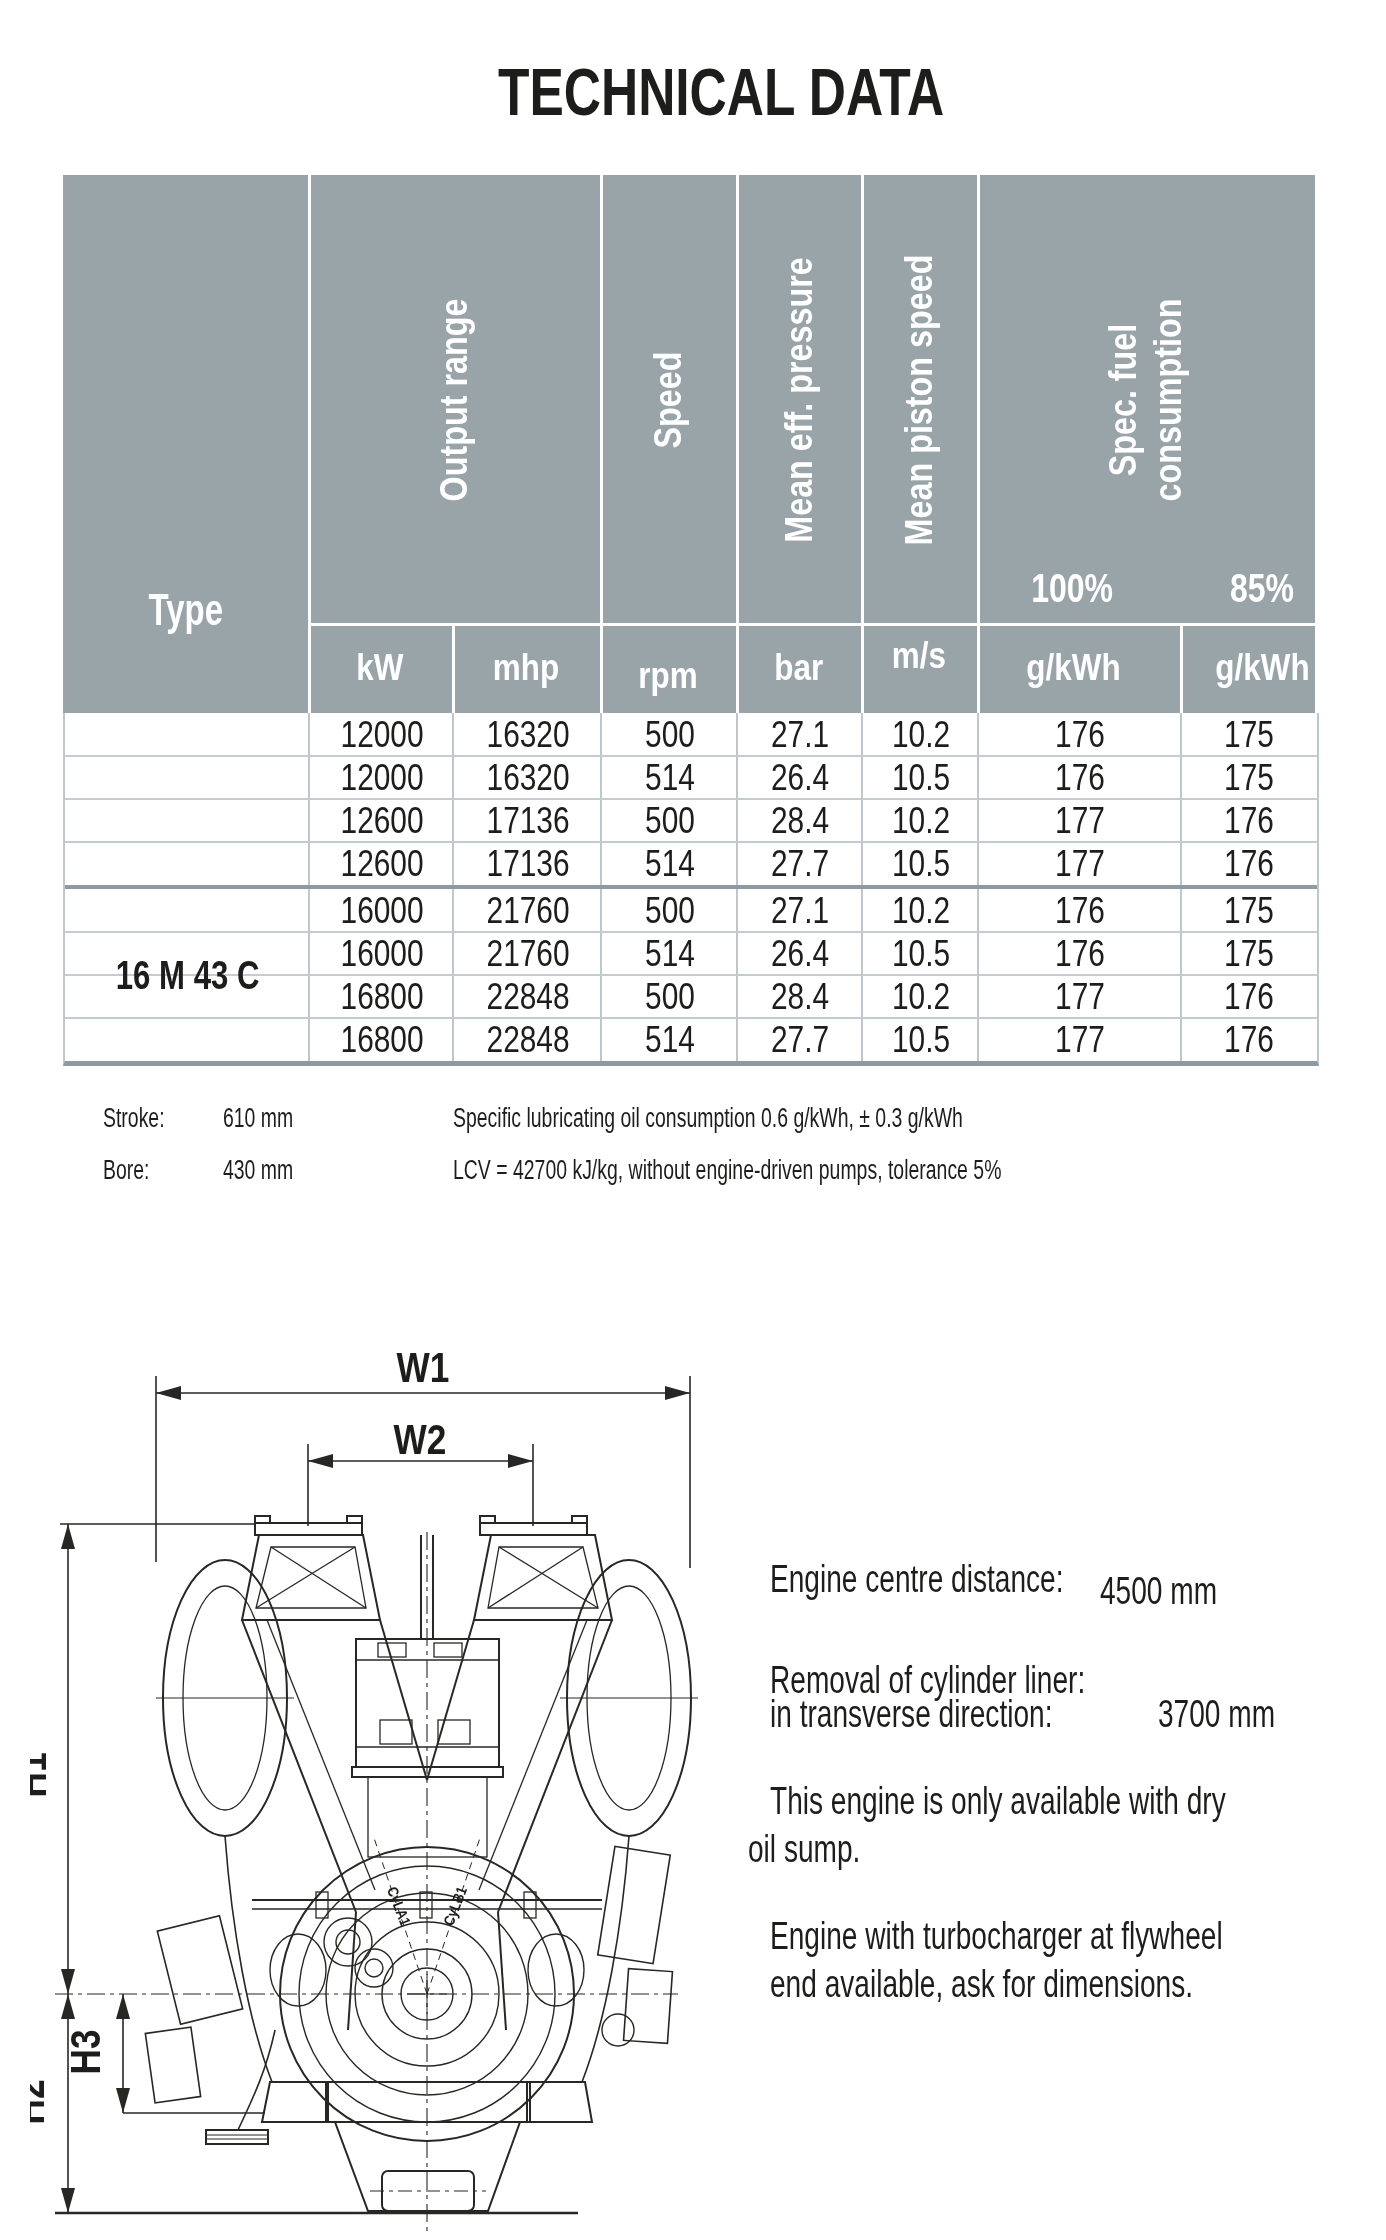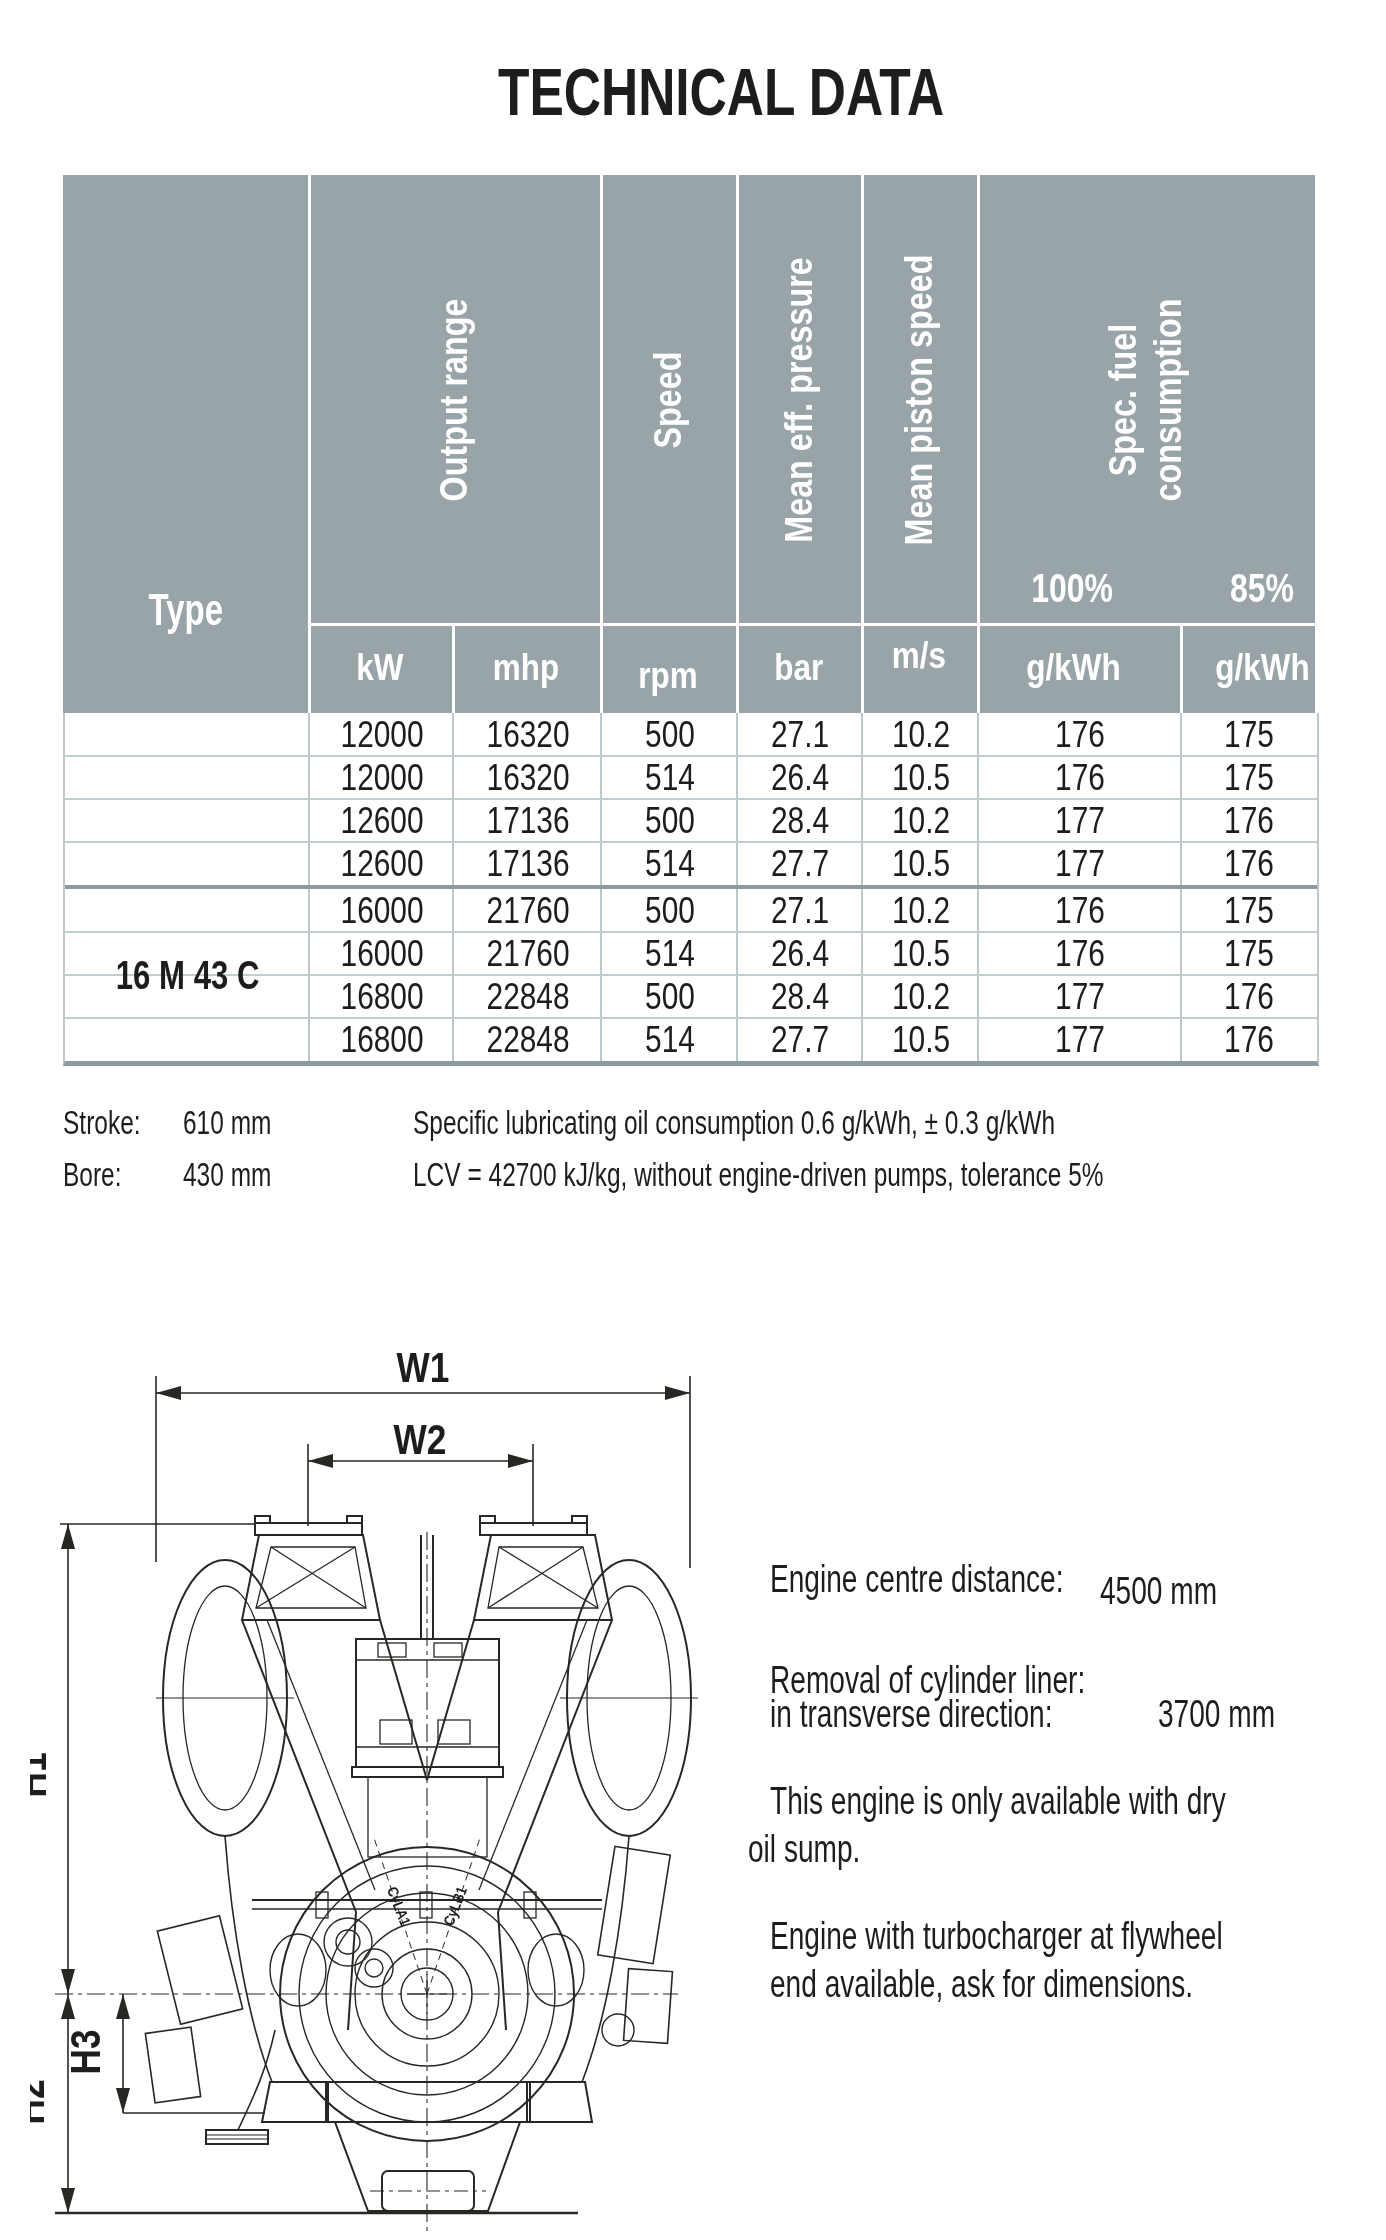--- a/index.html
+++ b/index.html
@@ -26,21 +26,21 @@
   .groupline{position:absolute;left:0;width:1252px;height:4px;background:#8d9ba1;}
   .colline{position:absolute;top:0;height:348px;width:2px;background:#bcc8cc;}
   .grp{position:absolute;left:245px;width:1007px;display:grid;
        grid-template-columns:144px 148px 136px 125px 116px 203px 135px;grid-auto-rows:43px;}
   .cell{display:flex;align-items:center;justify-content:center;font-size:36px;color:#1d1d1b;}
   .cell>span{display:inline-block;transform:scaleX(0.83);white-space:nowrap;}
   .gtype{position:absolute;font-size:41px;font-weight:bold;display:flex;align-items:center;justify-content:center;
          width:245px;height:172px;left:0;}
   .gtype>span{display:inline-block;transform:scaleX(0.76);white-space:nowrap;}
   
-  .note{position:absolute;font-size:34px;line-height:1;white-space:nowrap;}
+  .note{position:absolute;font-size:27px;line-height:1;white-space:nowrap;margin-left:40px;}
   .note>span{display:inline-block;transform:scaleX(0.72);transform-origin:left top;}
   
   .si{position:absolute;font-size:39px;line-height:1;white-space:nowrap;}
   .si>span{display:inline-block;transform:scaleX(0.72);transform-origin:left top;}
   
   .drawing{position:absolute;left:30px;top:1330px;}
   .drawing text{font-family:"Liberation Sans",sans-serif;fill:#1d1d1b;stroke:none;}
 </style>
 </head>
 <body>

